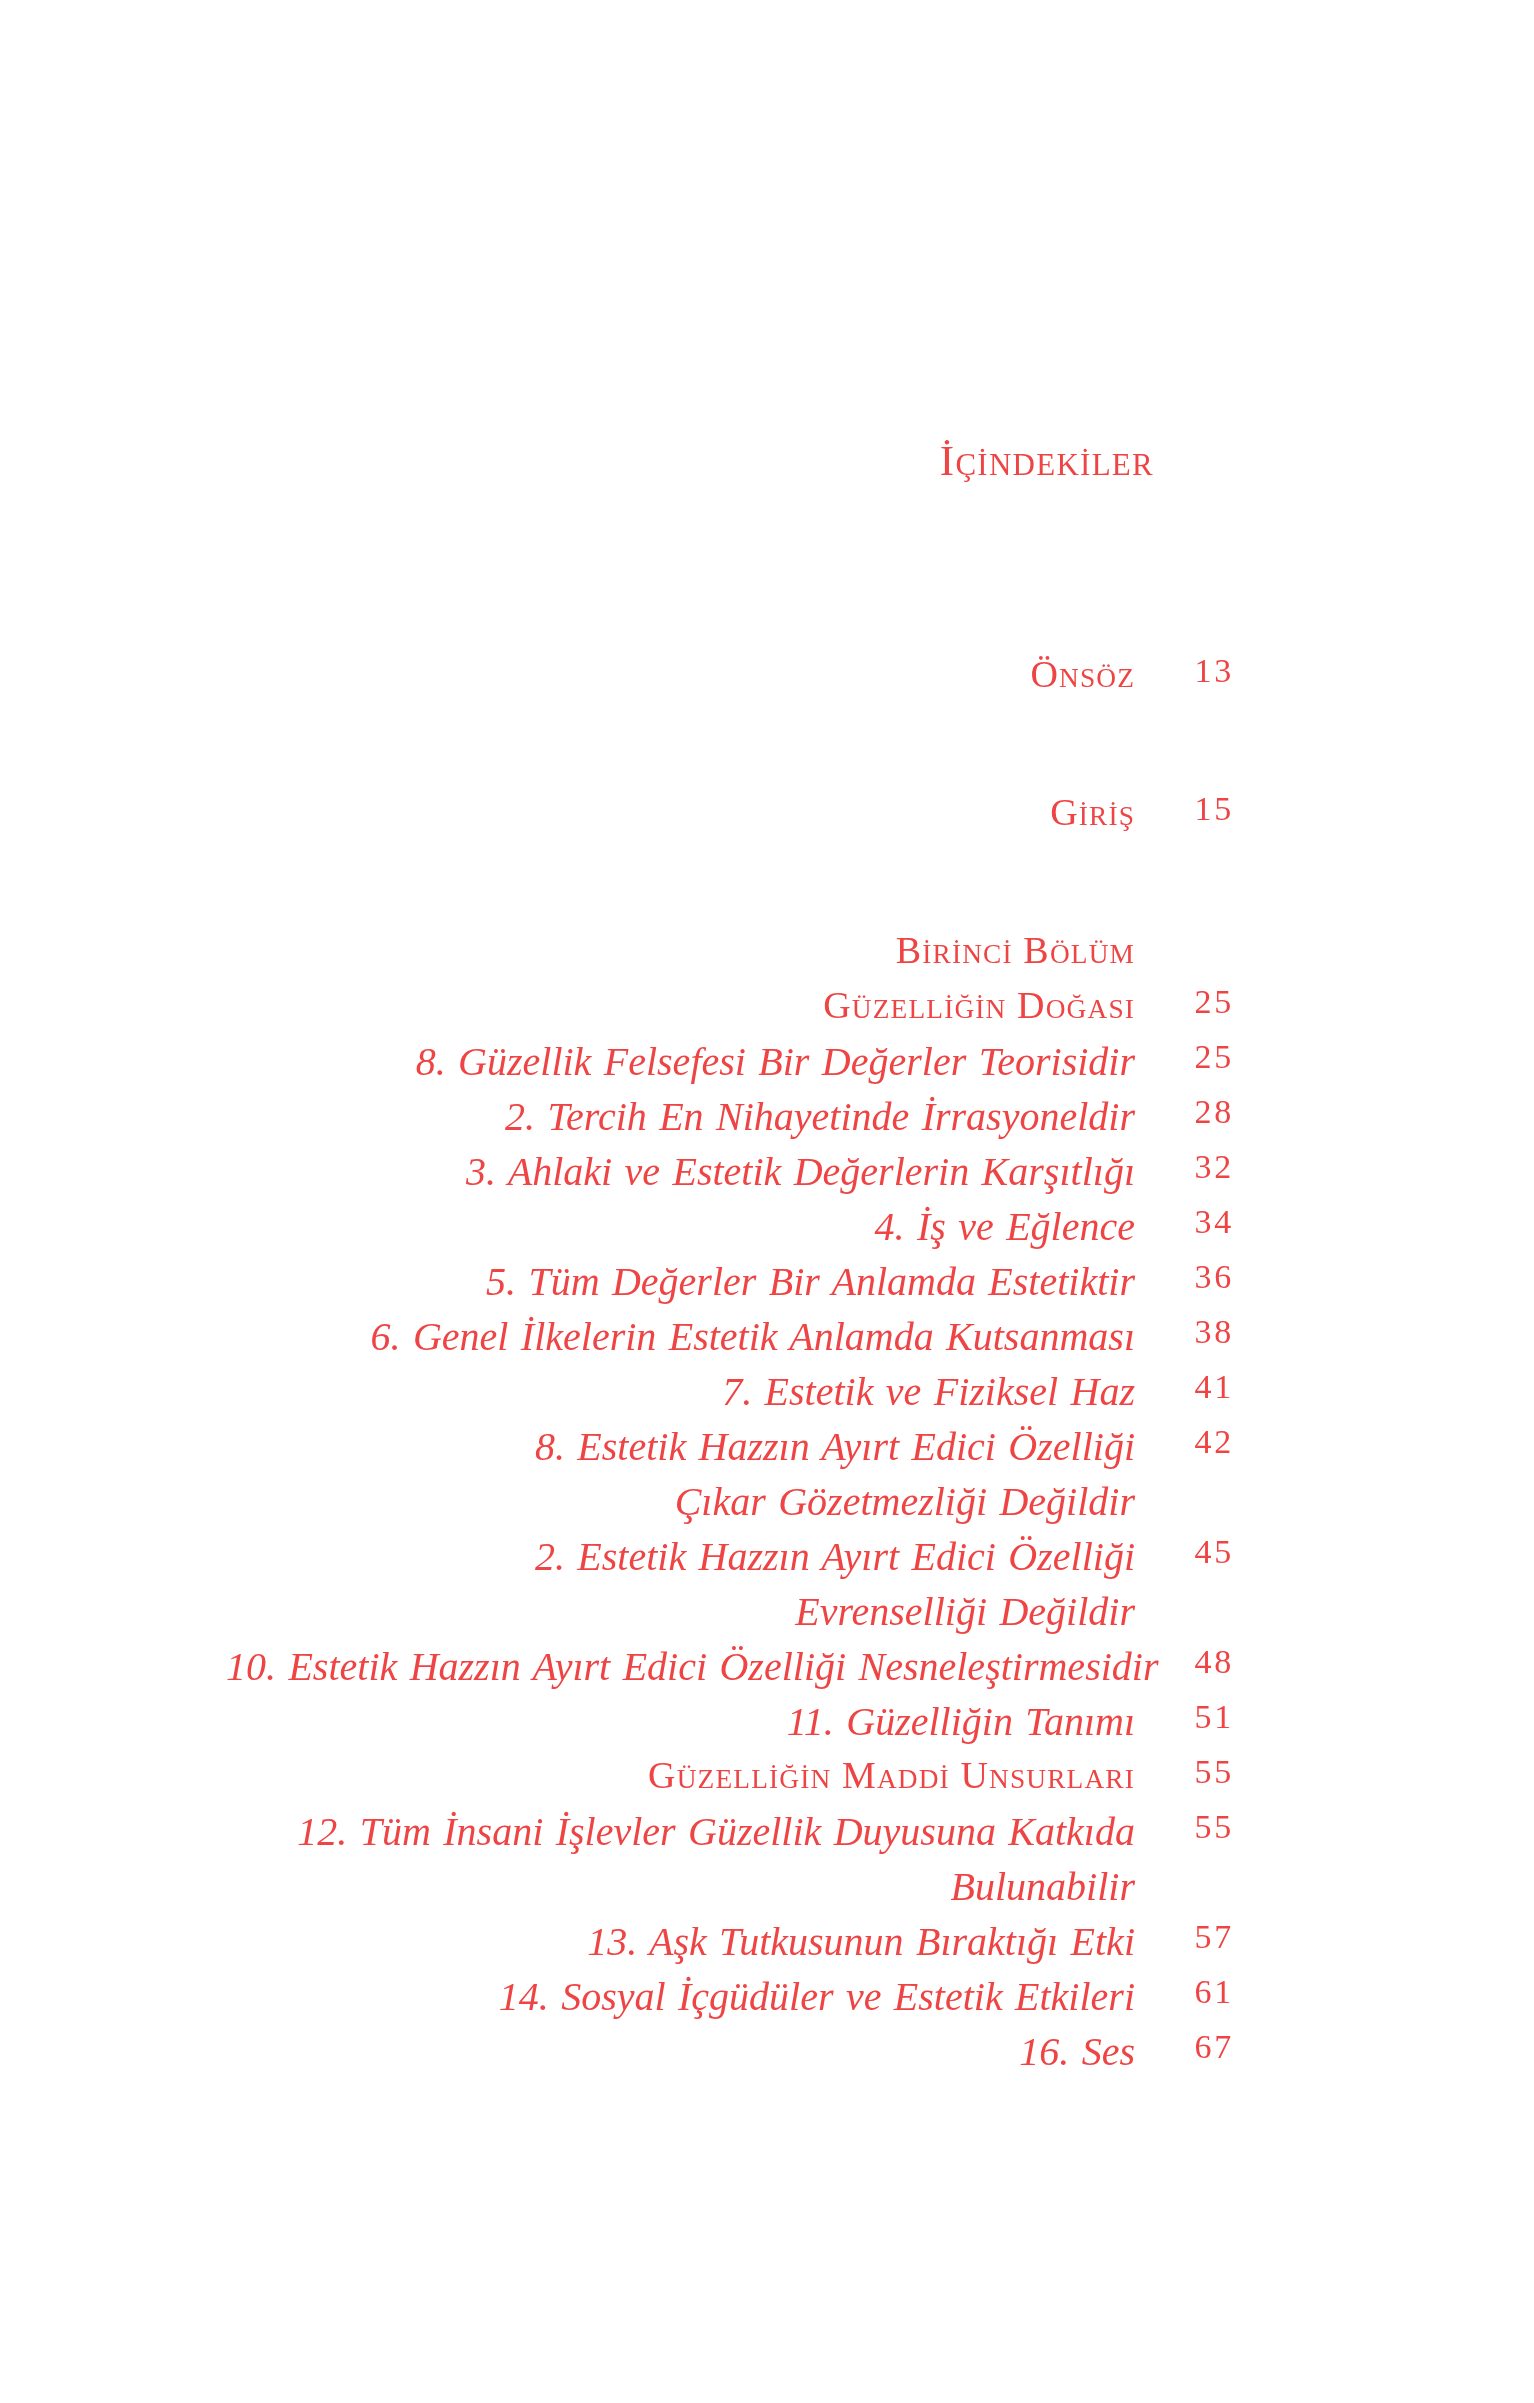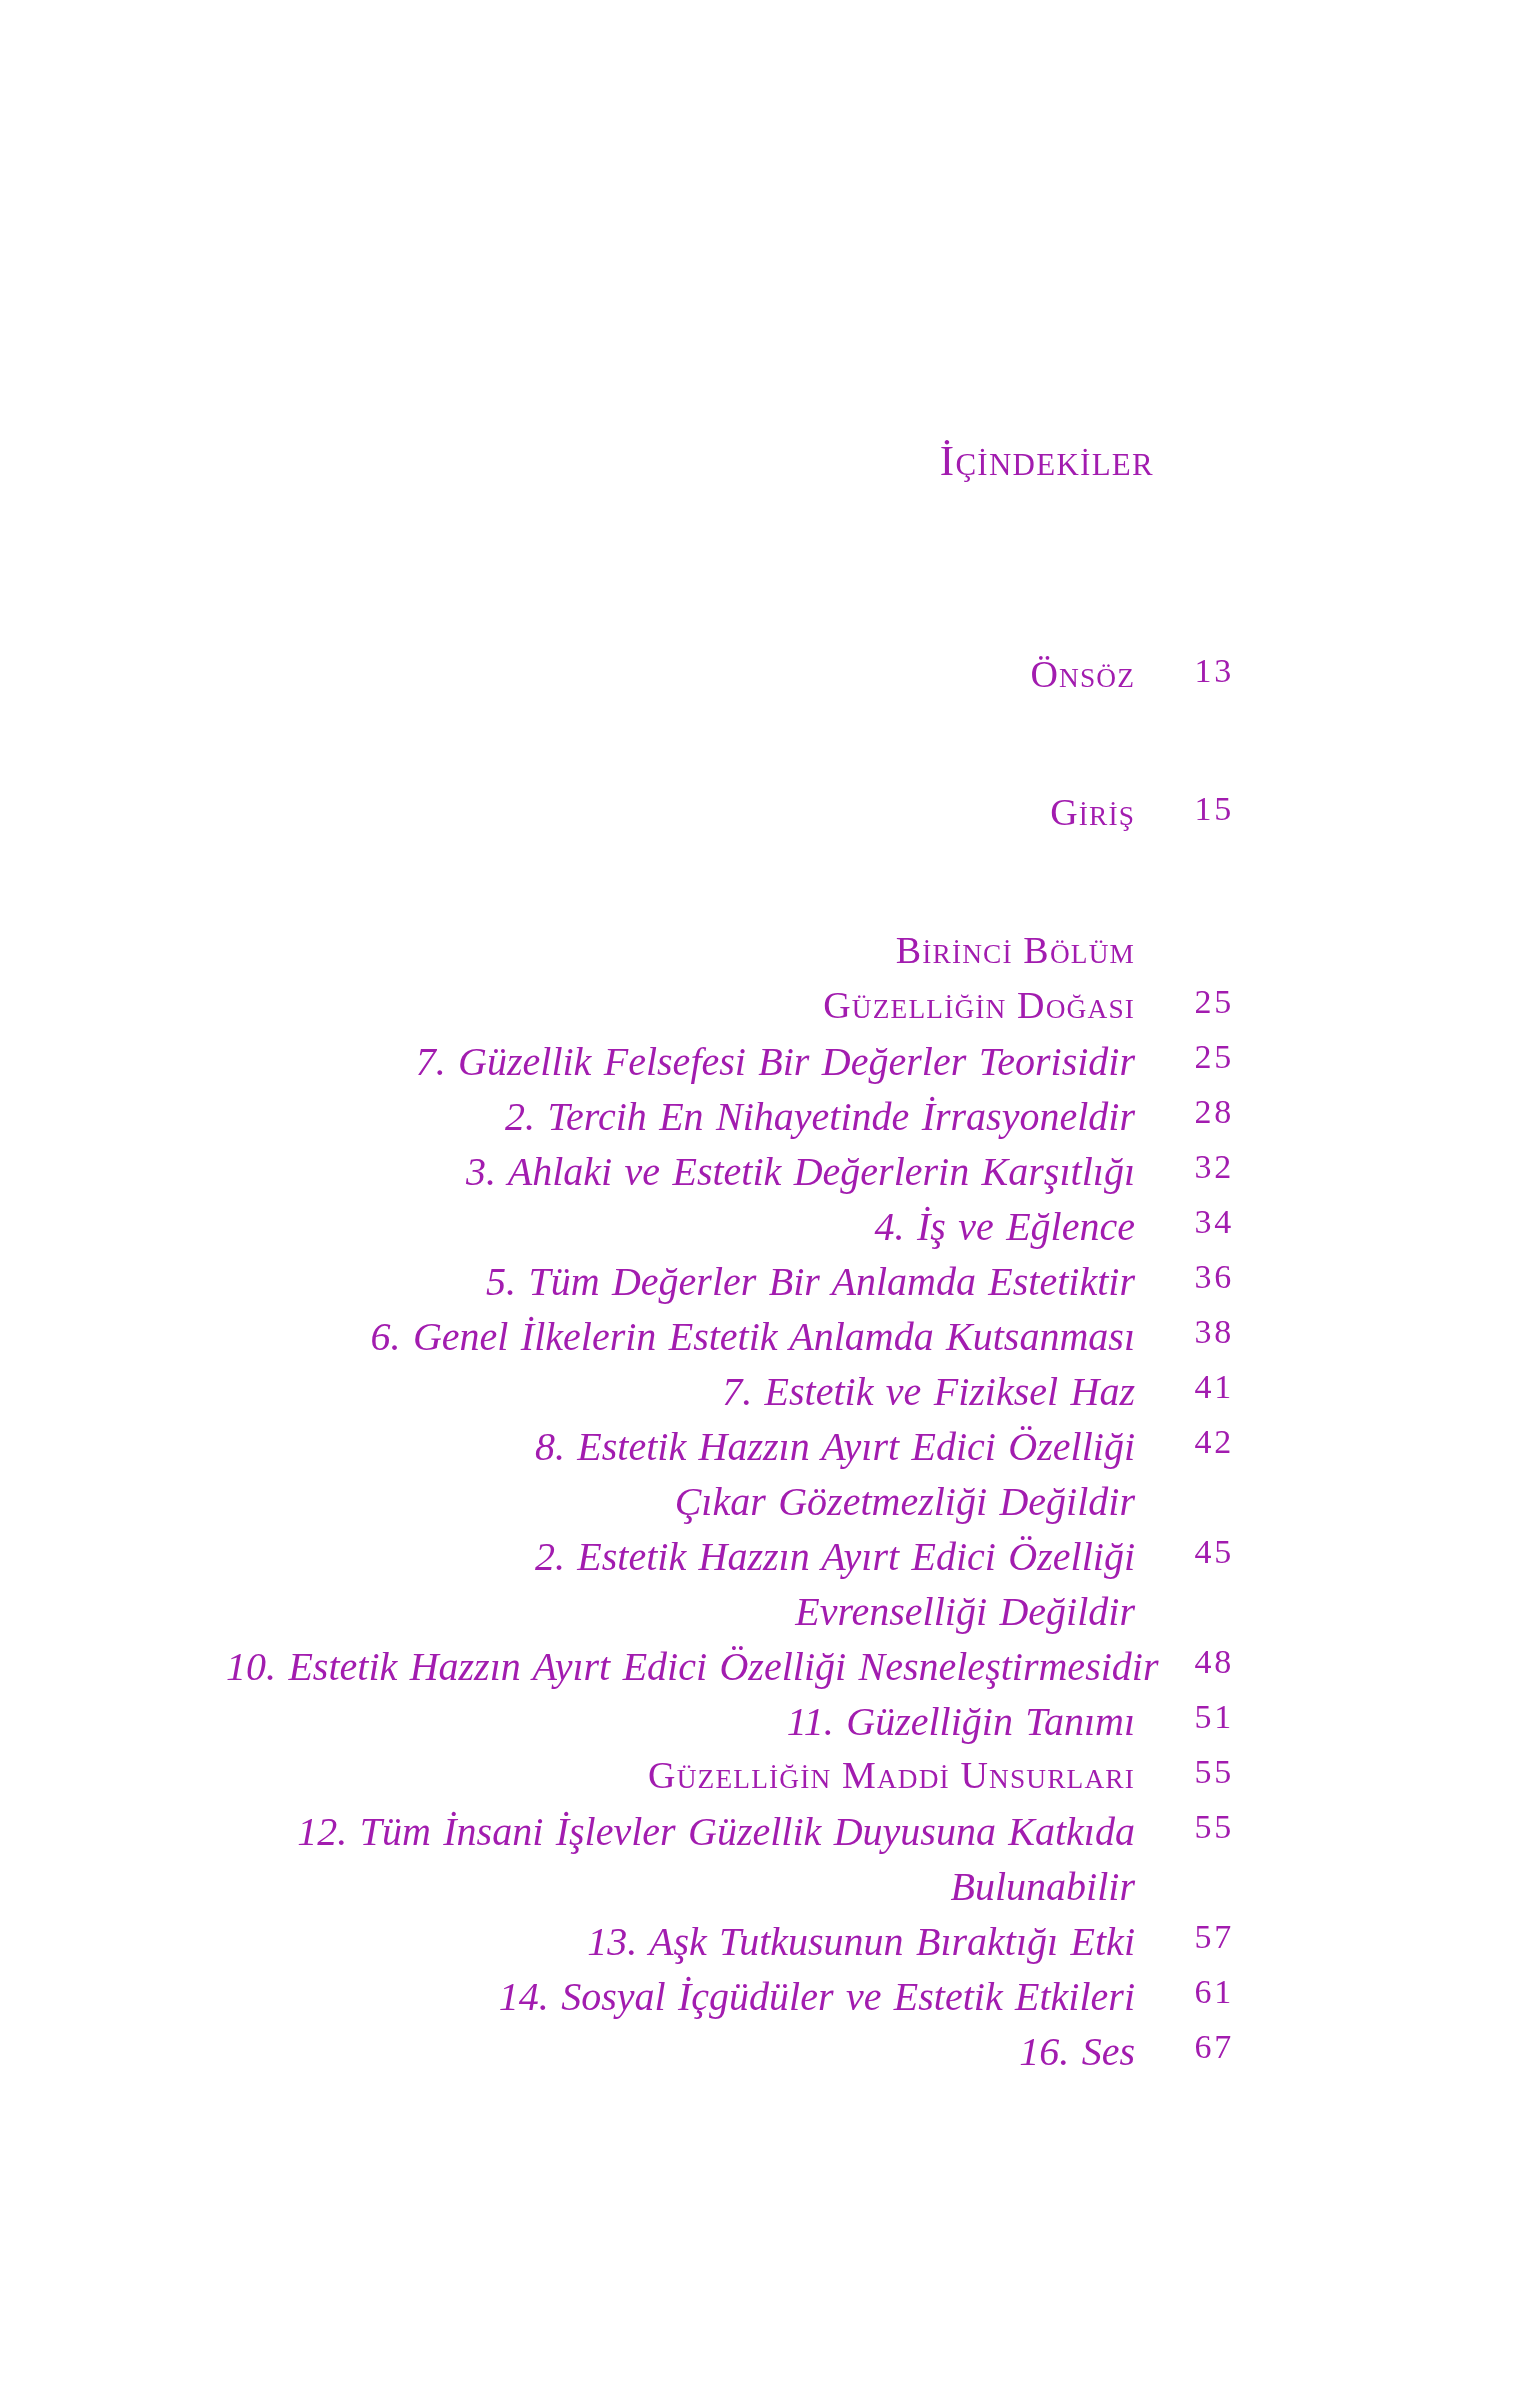--- a/index.html
+++ b/index.html
@@ -5,21 +5,21 @@
   html, body {
     margin: 0;
     padding: 0;
     background: #ffffff;
   }
   .page {
     position: relative;
     width: 1535px;
     height: 2403px;
     background: #ffffff;
-    color: #a21caf;
+    color: #ef4444;
     font-family: "Liberation Serif", "DejaVu Serif", serif;
     overflow: hidden;
   }
   .content {
     margin-left: 226px;
     margin-right: 301px; 
   }
   .doc-title {
     margin-top: 433px;
     margin-right: 80px;
@@ -82,21 +82,21 @@
         </div>
         <div class="row heading gap-before">
           <span class="title-cell">B<span class="sc">İRİNCİ</span> B<span class="sc">ÖLÜM</span></span>
           <span class="page-cell"></span>
         </div>
         <div class="row heading">
           <span class="title-cell">G<span class="sc">ÜZELLİĞİN</span> D<span class="sc">OĞASI</span></span>
           <span class="page-cell">25</span>
         </div>
         <div class="row entry">
-          <span class="title-cell">7. Güzellik Felsefesi Bir Değerler Teorisidir</span>
+          <span class="title-cell">8. Güzellik Felsefesi Bir Değerler Teorisidir</span>
           <span class="page-cell">25</span>
         </div>
         <div class="row entry">
           <span class="title-cell">2. Tercih En Nihayetinde İrrasyoneldir</span>
           <span class="page-cell">28</span>
         </div>
         <div class="row entry">
           <span class="title-cell">3. Ahlaki ve Estetik Değerlerin Karşıtlığı</span>
           <span class="page-cell">32</span>
         </div>

